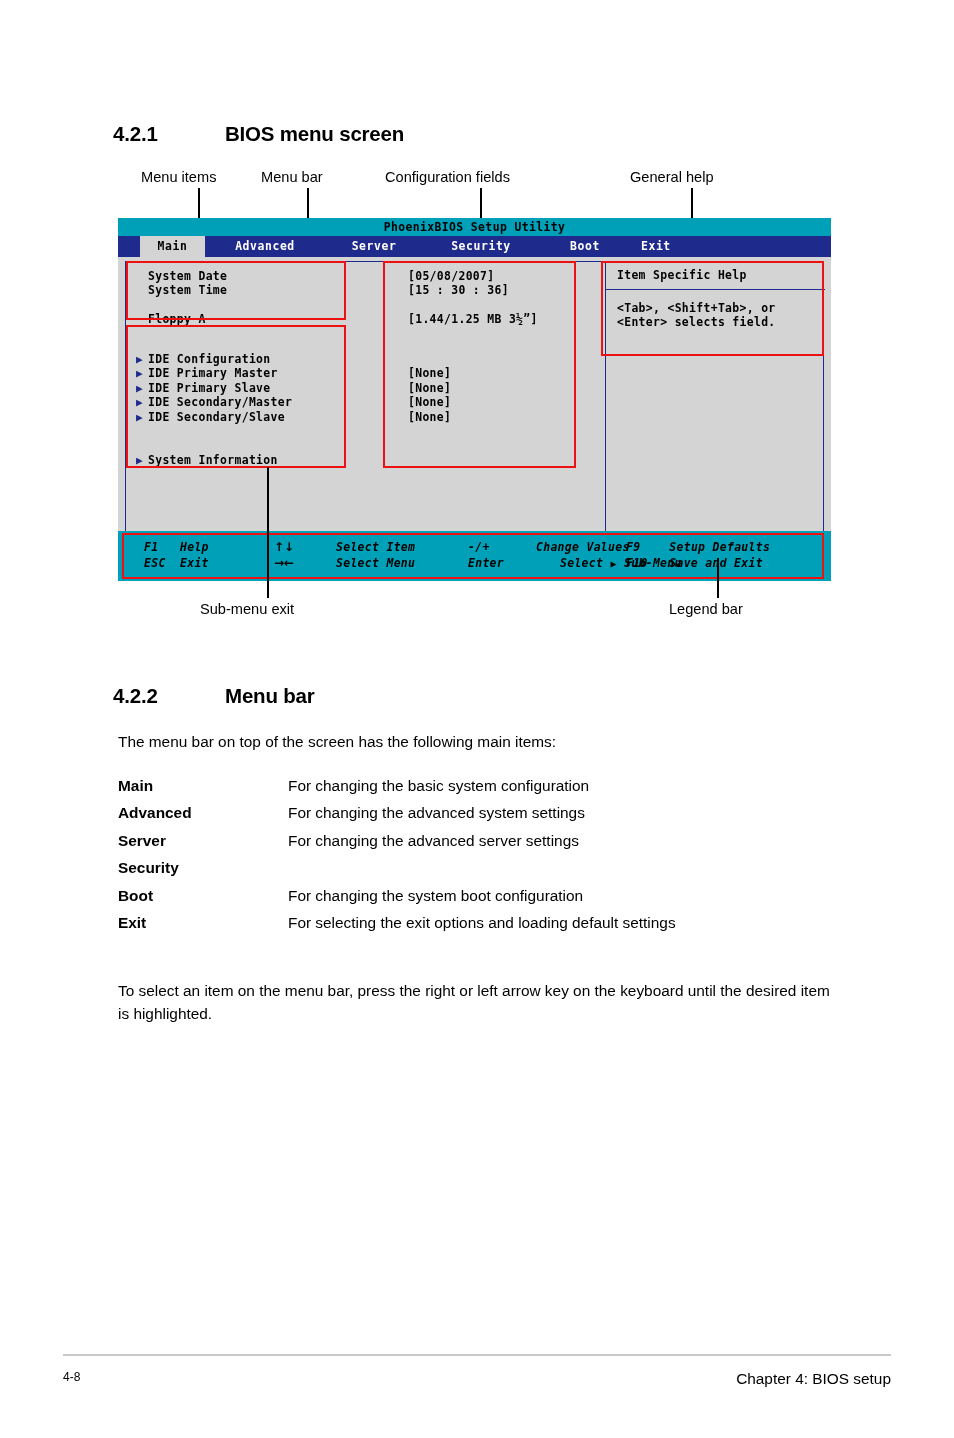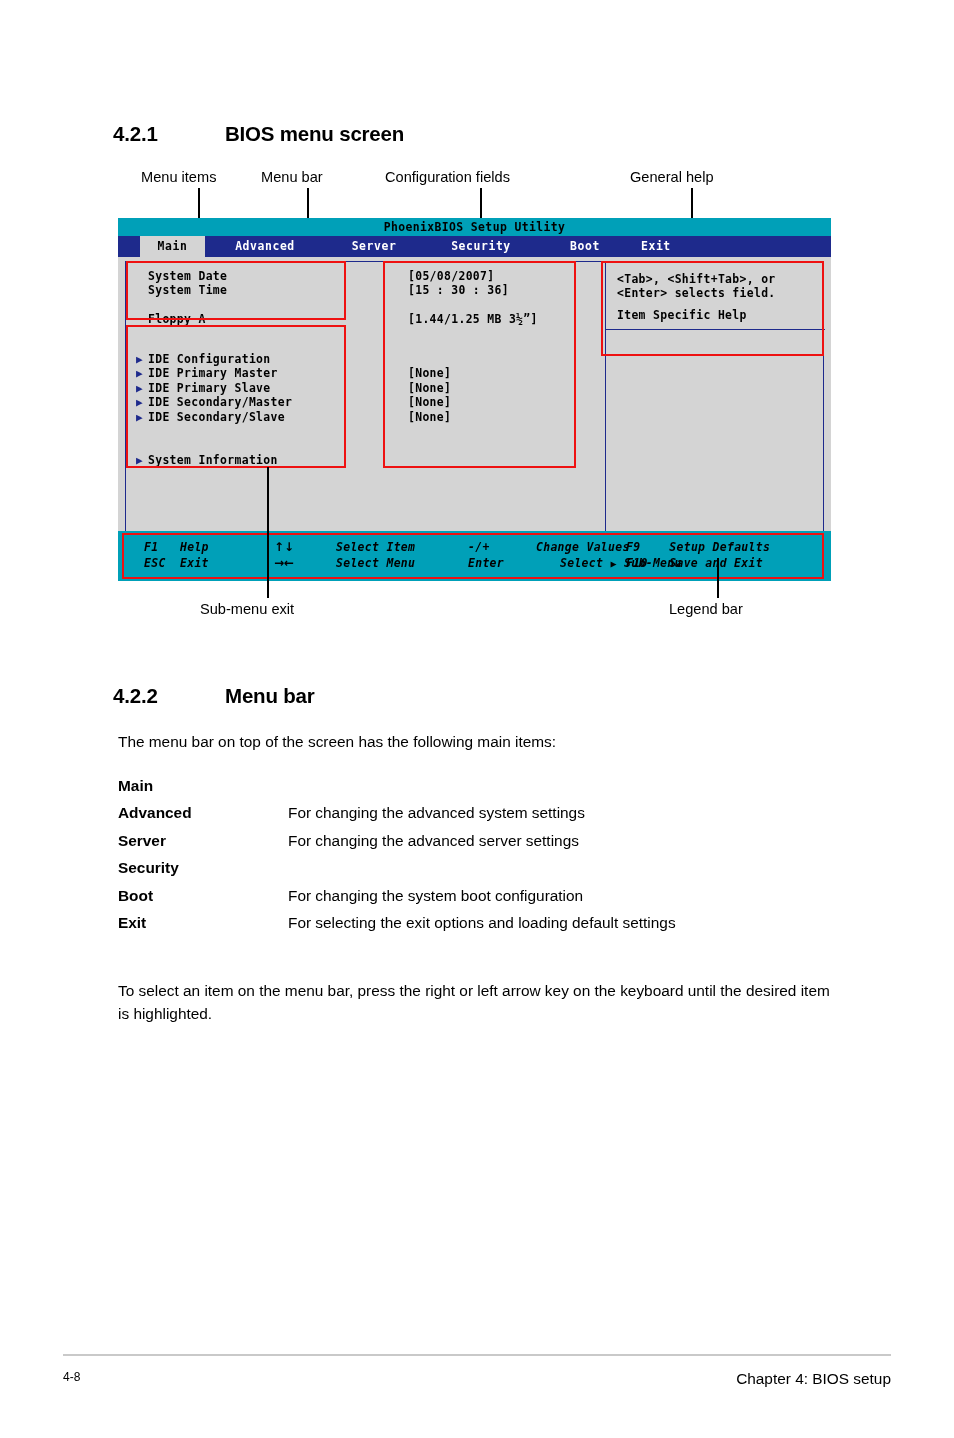--- a/index.html
+++ b/index.html
@@ -302,23 +302,23 @@
       <div class="bios-gap"></div>
       <div class="bios-gap" style="height:11px;"></div>
       <div class="bios-gap"></div>
       <div class="bios-row">[None]</div>
       <div class="bios-row">[None]</div>
       <div class="bios-row">[None]</div>
       <div class="bios-row">[None]</div>
     </div>
 
     <div id="help-pane">
+      <div id="help-title">Item Specific Help</div>
       <div id="help-text">&lt;Tab&gt;, &lt;Shift+Tab&gt;, or
 &lt;Enter&gt; selects field.</div>
-      <div id="help-title">Item Specific Help</div>
     </div>
   </div>
 
   <div id="bios-legend">
     <div class="legend-grid">
       <span>F1</span>
       <span>Help</span>
       <span class="lg-arrows">↑↓</span>
       <span>Select Item</span>
       <span>-/+</span>
@@ -350,20 +350,21 @@
 
 <div class="section-head" id="head-422">
   <span class="num">4.2.2</span><span>Menu bar</span>
 </div>
 
 <div class="para" id="para-intro">The menu bar on top of the screen has the following main items:</div>
 
 <div id="menu-defs">
   <div class="def-row">
     <div class="def-term">Main</div>
+    <div class="def-desc">For changing the basic system configuration</div>
   </div>
   <div class="def-row">
     <div class="def-term">Advanced</div>
     <div class="def-desc">For changing the advanced system settings</div>
   </div>
   <div class="def-row">
     <div class="def-term">Server</div>
     <div class="def-desc">For changing the advanced server settings</div>
   </div>
   <div class="def-row">

